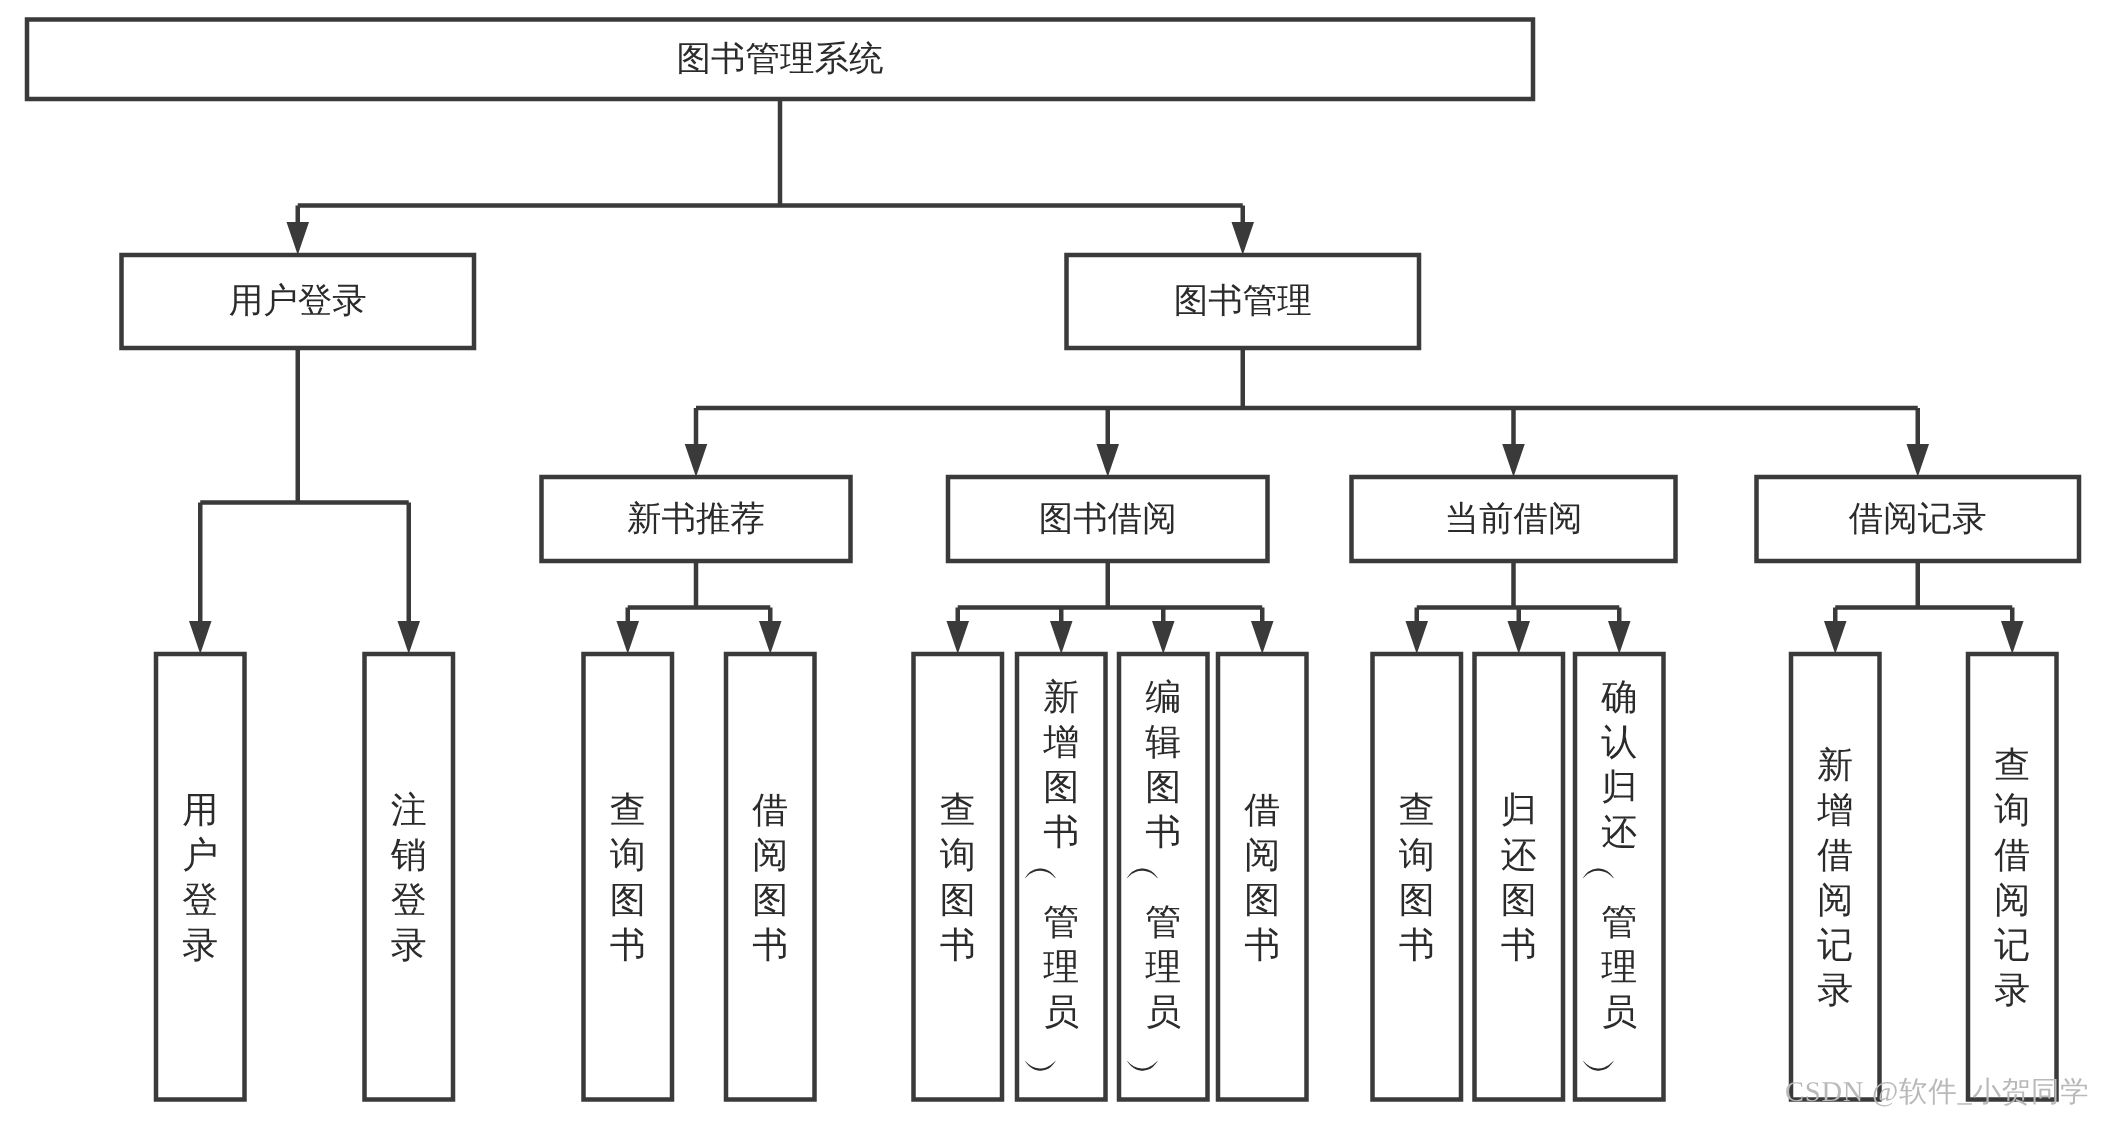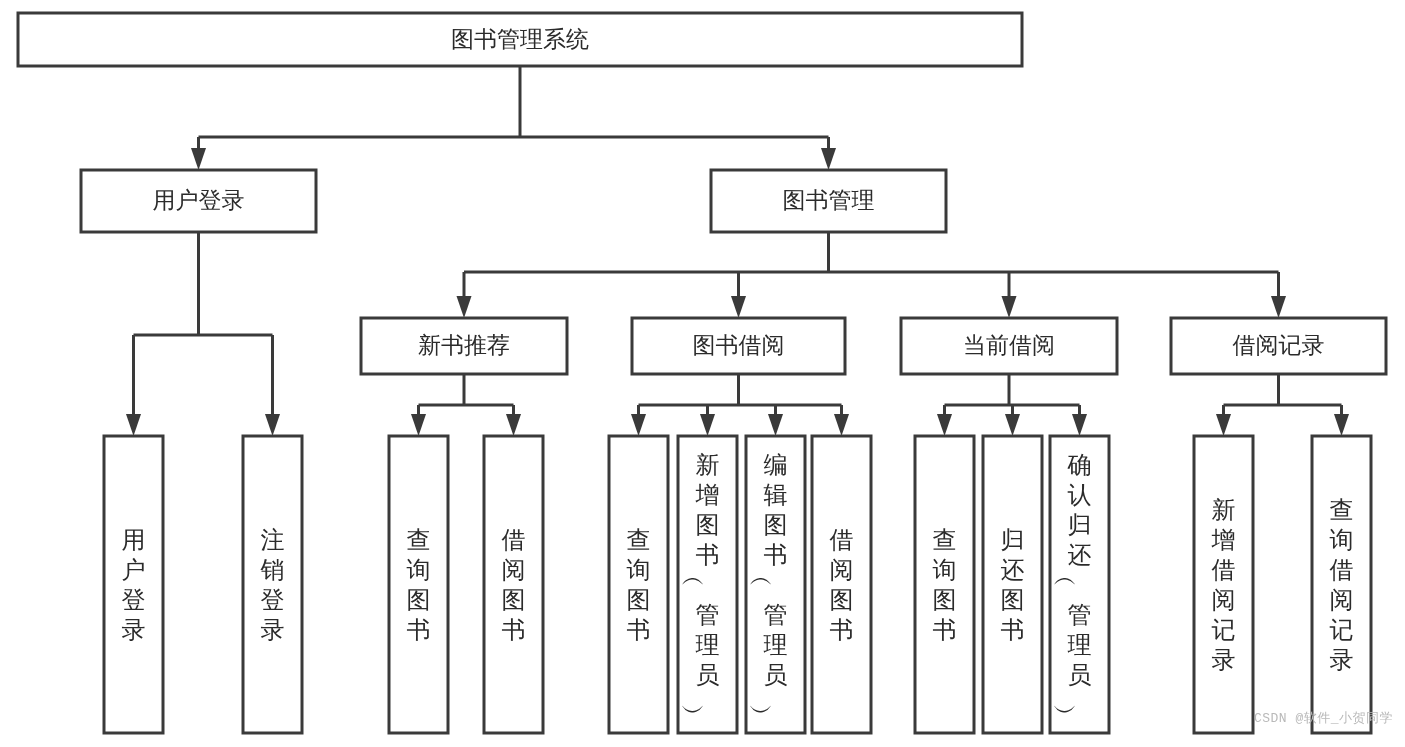--- a/index.html
+++ b/index.html
@@ -52,23 +52,23 @@
   }
   .node-label-vertical {
     font-family: "Liberation Sans", "DejaVu Sans", sans-serif;
     fill: #2b2b2b;
     font-size: 24px;
     text-anchor: middle;
   }
   .watermark-text {
     position: absolute;
     right: 12px;
-    bottom: 20px;
-    font-family: Liberation Mono, monospace;
-    font-size: 13px;
+    bottom: 6px;
+    font-family: Liberation Serif, serif;
+    font-size: 19px;
     color: #b9b9b9;
     white-space: nowrap;
     letter-spacing: 0.5px;
     user-select: none;
   }
 </style>
 </head>
 <body>
 
 <div id="diagram-root">

